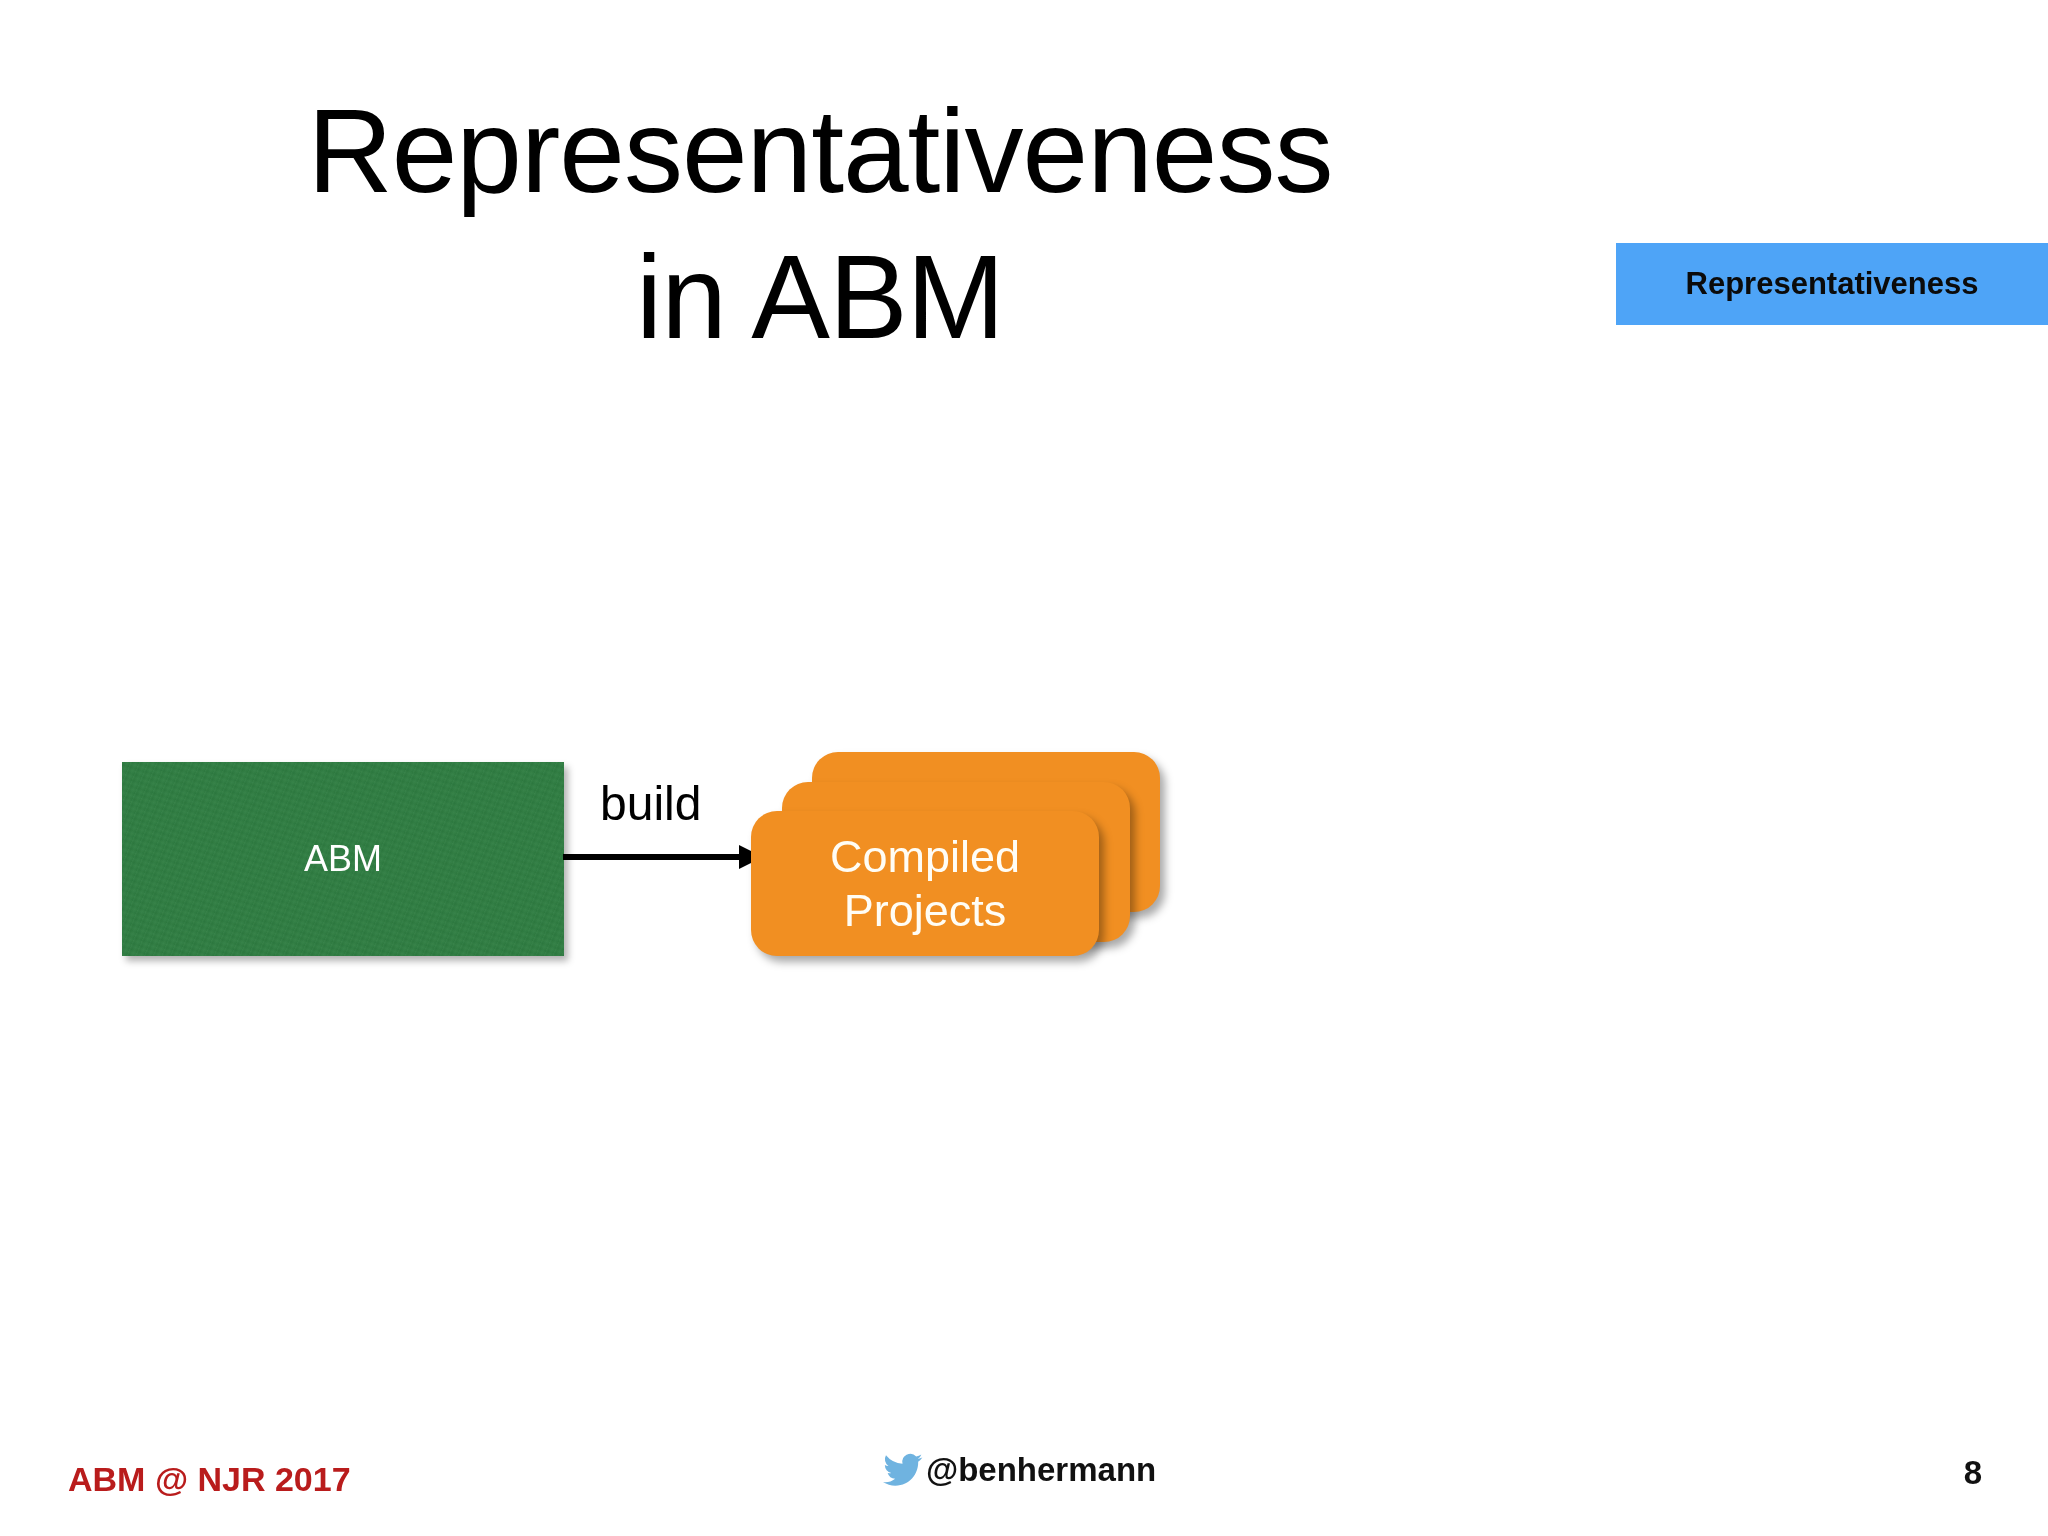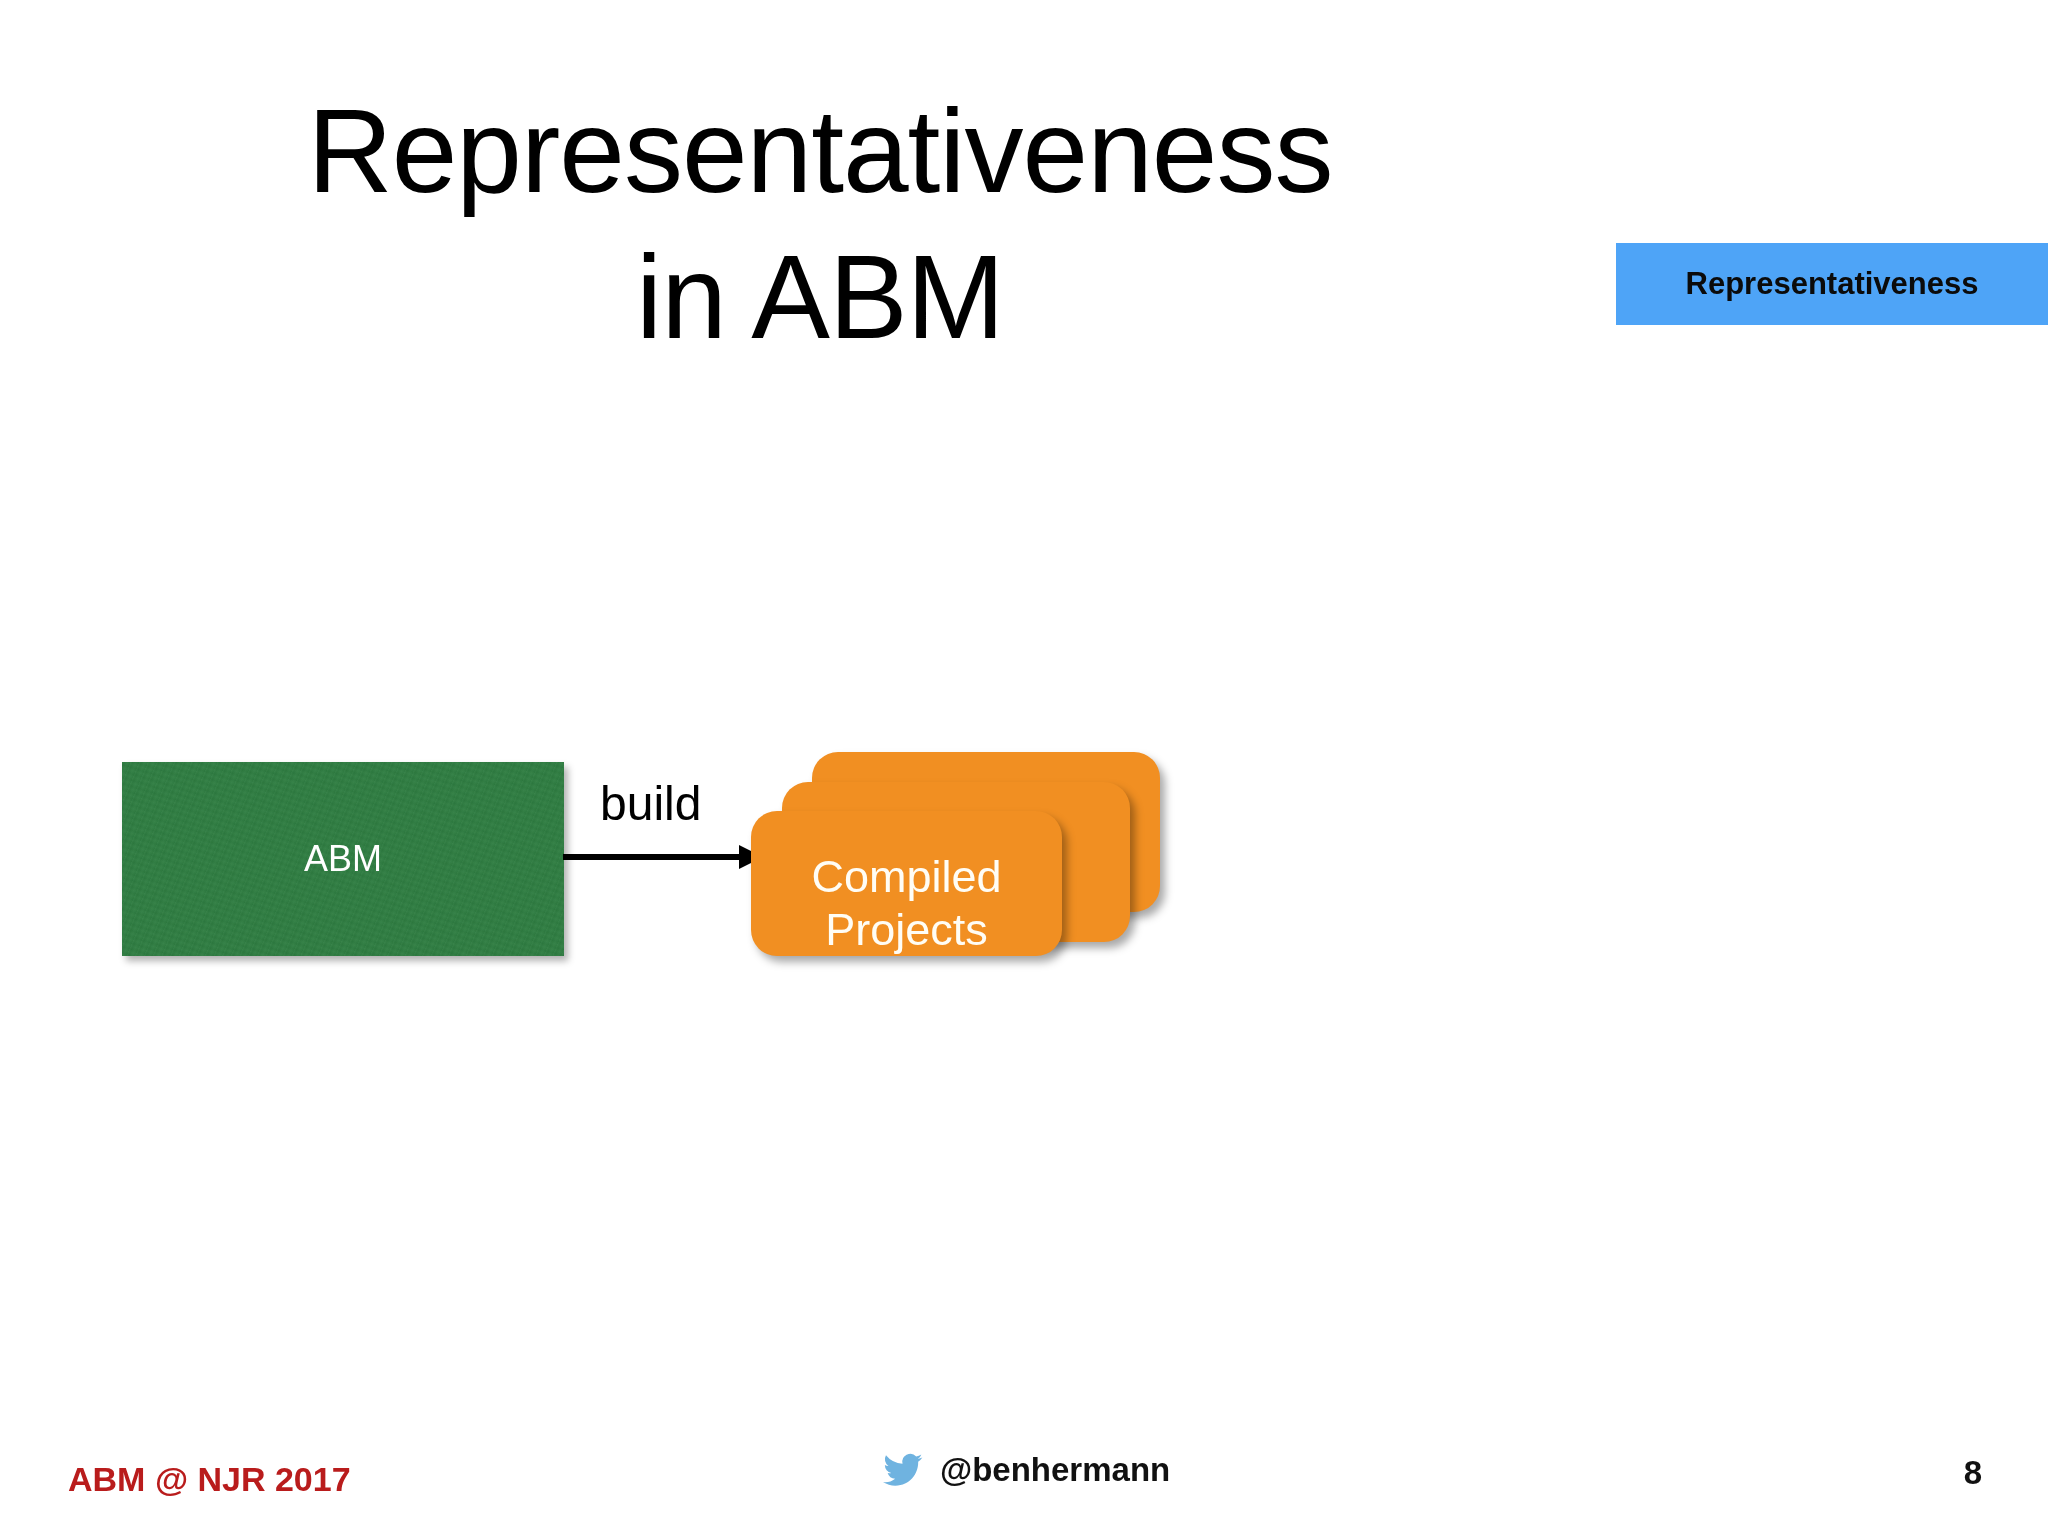--- a/index.html
+++ b/index.html
@@ -137,24 +137,24 @@
   }
   .orange-card.middle {
     left: 31px;
     top: 30px;
     width: 348px;
     height: 160px;
   }
   .orange-card.front {
     left: 0px;
     top: 59px;
-    width: 311px;
+    width: 348px;
     height: 145px;
     display: flex;
-    align-items: flex-end;
+    align-items: center;
     justify-content: center;
   }
   .orange-card.front .card-label {
     font-family: "Liberation Sans", sans-serif;
     font-size: 45px;
     font-weight: 400;
     color: #FFFDF5;
     text-align: center;
     line-height: 1.18;
     white-space: pre-line;
@@ -176,21 +176,20 @@
     font-size: 34px;
     font-weight: 700;
     color: #b91c1c;
   }
   #footer-center {
     position: absolute;
     left: 880px;
     top: -4px;
     display: flex;
     align-items: center;
-    gap: 14px;
     text-align: center;
   }
   #footer-center .handle {
     font-family: "Liberation Sans", sans-serif;
     font-size: 33px;
     font-weight: 700;
     color: #111111;
   }
   #twitter-icon {
     display: block;

